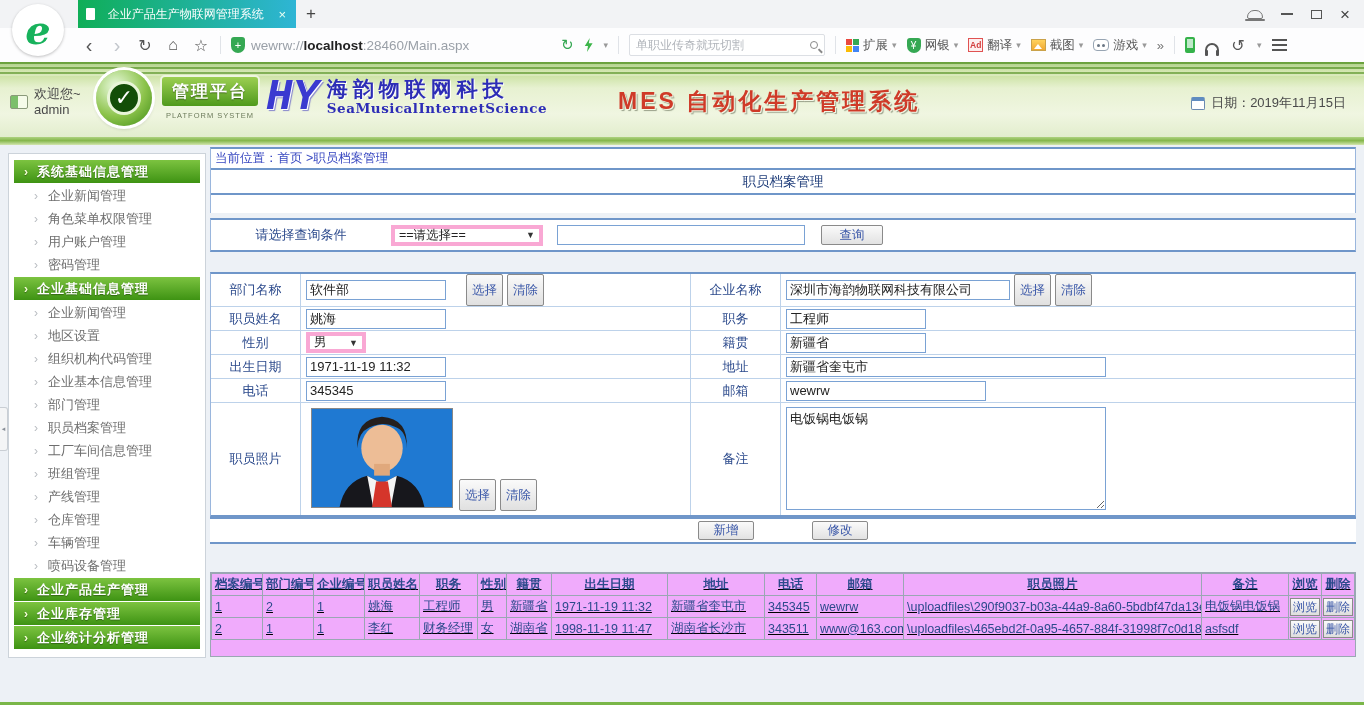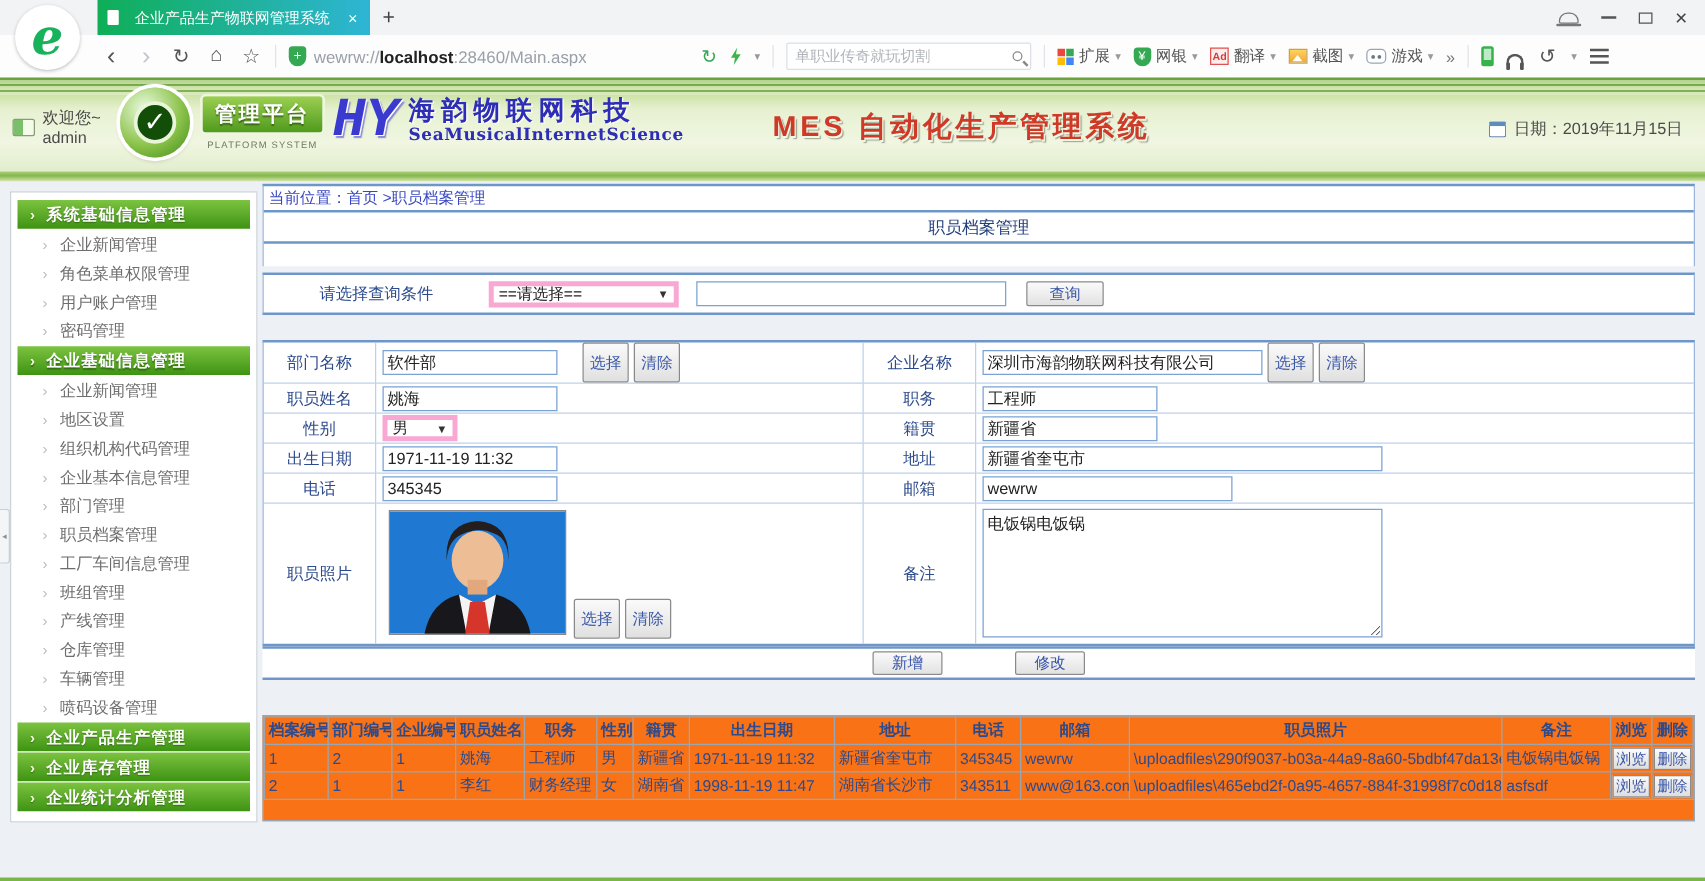--- a/index.html
+++ b/index.html
@@ -126,21 +126,21 @@
   .minibtn { height:32px; padding:0 5px; background:linear-gradient(180deg,#fafafa,#e0e0e0); border:1px solid #8a8a8a; border-radius:2px;
     color:#3a57a8; font-size:12.5px; font-family:inherit; cursor:pointer; }
   .photo-wrap { position:relative; width:100%; height:112px; }
   .photo { position:absolute; left:5px; top:5px; width:142px; height:100px; border:1px solid #888; }
   .photo-btns { position:absolute; left:153px; bottom:4px; display:flex; gap:4px; }
   textarea.note { width:320px; height:103px; border:1px solid #7aa2d4; font-size:13px; font-family:inherit; color:#222; padding:2px 3px; margin:4px 0; }
   .actions { height:27px; border-top:2px solid #6f96c9; border-bottom:2px solid #6f96c9; background:#fff;
     display:flex; align-items:center; justify-content:center; gap:58px; }
   .actions .btn { width:56px; height:19px; padding:0; }
 
-  .tablebox { margin-top:28px; background:#f97316; border:1px solid #9aa7b3; padding-bottom:16px; }
+  .tablebox { margin-top:28px; background:#f0abfc; border:1px solid #9aa7b3; padding-bottom:16px;text-decoration:underline; }
   table.records { width:100%; border-collapse:collapse; table-layout:fixed; font-size:12.5px; color:#2c4a8c; }
   .records th { font-weight:bold; }
   .records th, .records td { border:1px solid #9aa7b3; height:22px; padding:0 3px; text-align:left;
     white-space:nowrap; overflow:hidden; }
   .records th { text-align:center; }
   .records td.btncell { text-align:center; padding:0 1px; }
   .mini-btn { display:inline-block; padding:0 2px; background:linear-gradient(180deg,#fafafa,#dedede); border:1px solid #8a8a8a;
     color:#3a57a8; font-size:12px; line-height:16px; cursor:pointer; }
   .footer-line { position:absolute; left:0; right:0; bottom:0; height:3px; background:#7ab648; }
 </style>

